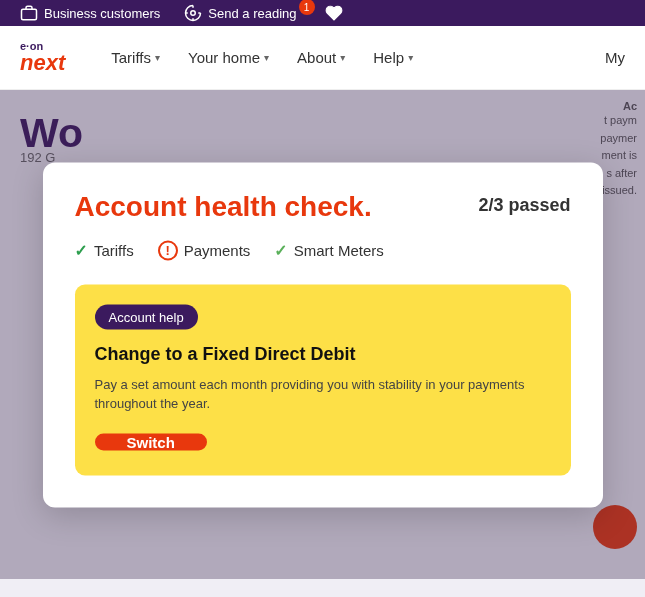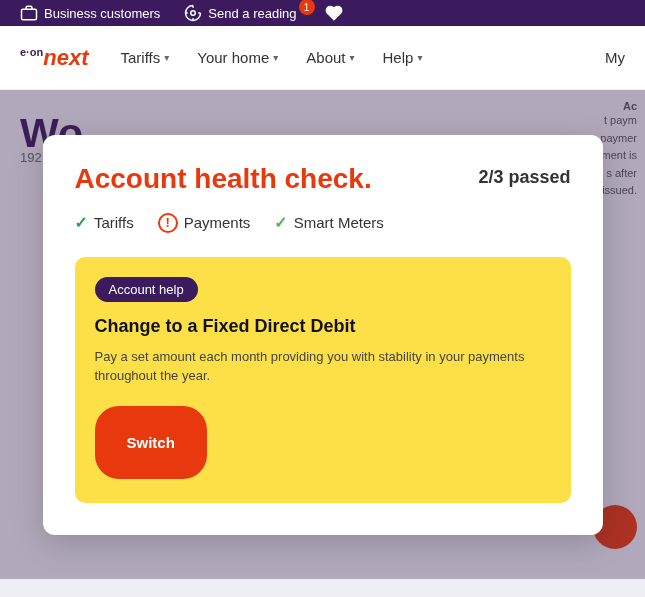--- a/index.html
+++ b/index.html
@@ -57,22 +57,23 @@
       background: #ffffff;
       height: 64px;
       display: flex;
       align-items: center;
       padding: 0 20px;
       gap: 28px;
       border-bottom: 1px solid #eee;
     }
     .logo {
       display: flex;
+      flex-direction: column;
       line-height: 1;
-      margin-right: 4px;
+      margin-right: 18px;
     }
     .logo-eon {
       color: #3b1a5e;
       font-size: 11px;
       font-weight: bold;
     }
     .logo-next {
       color: #e8380d;
       font-size: 22px;
       font-weight: bold;
@@ -253,21 +254,21 @@
       font-size: 13px;
       color: #444;
       line-height: 1.5;
       margin-bottom: 20px;
     }
     .switch-btn {
       background: #e8380d;
       color: #fff;
       border: none;
       border-radius: 24px;
-      padding: 28px 32px;
+      padding: 0 32px;
       font-size: 15px;
       font-weight: bold;
       cursor: pointer;
     }
   </style>
 </head>
 <body>
 
 <div class="top-bar">
   <div class="top-bar-item">

